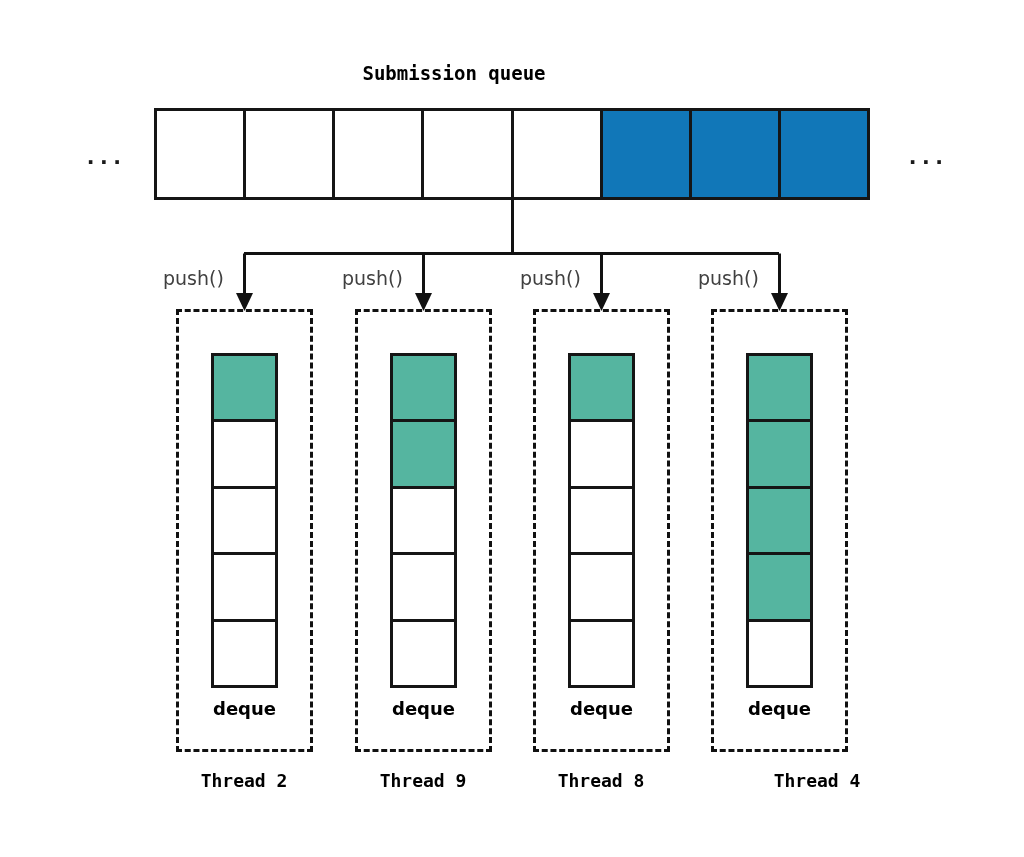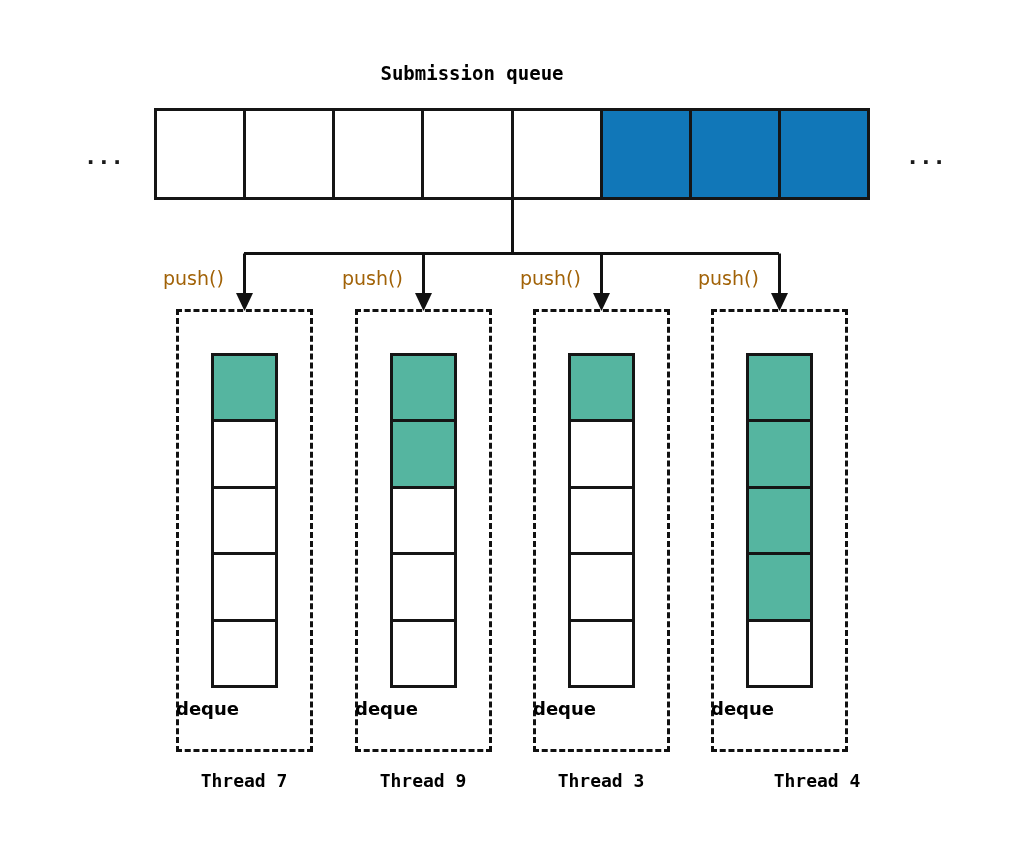--- a/index.html
+++ b/index.html
@@ -22,21 +22,20 @@
     position: absolute;
     left: 0;
     top: 62px;
     width: 908px;
     text-align: center;
     font-family: "DejaVu Sans Mono", "Liberation Mono", monospace;
     font-weight: bold;
     font-size: 19px;
     letter-spacing: 0px;
     white-space: pre;
-    padding-left: 18px;
   }
 
   
   .ellipsis {
     position: absolute;
     font-family: "DejaVu Sans Mono", "Liberation Mono", monospace;
     font-weight: bold;
     font-size: 22px;
     line-height: 1;
     color: #1a1a1a;
@@ -76,21 +75,21 @@
     pointer-events: none;
   }
 
   
   .push-label {
     position: absolute;
     font-family: "DejaVu Sans", "Liberation Sans", sans-serif;
     font-size: 19px;
     line-height: 1;
     white-space: pre;
-    color: #a16207;
+    color: #404040;
   }
 
   
   .thread-box {
     position: absolute;
     top: 309px;
     width: 137px;
     height: 443px;
     box-sizing: border-box;
     border: 3px dashed #111111;
@@ -114,21 +113,21 @@
     border-bottom: 3px solid #151515;
     background: #ffffff;
   }
   .deque-cell:last-child { border-bottom: none; }
   .deque-cell.filled { background: #55b5a0; }
 
   .deque-label {
     position: absolute;
     top: 700px;
     width: 137px;
-    text-align: left;
+    text-align: center;
     font-family: "DejaVu Sans", "Liberation Sans", sans-serif;
     font-weight: bold;
     font-size: 18px;
     line-height: 1;
     white-space: pre;
   }
 
   .thread-label {
     position: absolute;
     top: 772px;
@@ -193,21 +192,21 @@
 
   <div class="thread-box" style="left:176px;"></div>
   <div class="deque" id="deque-1" style="left:211px;">
       <div class="deque-cell filled"></div>
       <div class="deque-cell"></div>
       <div class="deque-cell"></div>
       <div class="deque-cell"></div>
       <div class="deque-cell"></div>
     </div>
   <div class="deque-label" style="left:176px;">deque</div>
-  <div class="thread-label" style="left:154px;">Thread 7</div>
+  <div class="thread-label" style="left:154px;">Thread 2</div>
 
   <div class="thread-box" style="left:355px;"></div>
   <div class="deque" id="deque-2" style="left:390px;">
       <div class="deque-cell filled"></div>
       <div class="deque-cell filled"></div>
       <div class="deque-cell"></div>
       <div class="deque-cell"></div>
       <div class="deque-cell"></div>
     </div>
   <div class="deque-label" style="left:355px;">deque</div>
@@ -215,21 +214,21 @@
 
   <div class="thread-box" style="left:533px;"></div>
   <div class="deque" id="deque-3" style="left:568px;">
       <div class="deque-cell filled"></div>
       <div class="deque-cell"></div>
       <div class="deque-cell"></div>
       <div class="deque-cell"></div>
       <div class="deque-cell"></div>
     </div>
   <div class="deque-label" style="left:533px;">deque</div>
-  <div class="thread-label" style="left:511px;">Thread 3</div>
+  <div class="thread-label" style="left:511px;">Thread 8</div>
 
   <div class="thread-box" style="left:711px;"></div>
   <div class="deque" id="deque-4" style="left:746px;">
       <div class="deque-cell filled"></div>
       <div class="deque-cell filled"></div>
       <div class="deque-cell filled"></div>
       <div class="deque-cell filled"></div>
       <div class="deque-cell"></div>
     </div>
   <div class="deque-label" style="left:711px;">deque</div>

